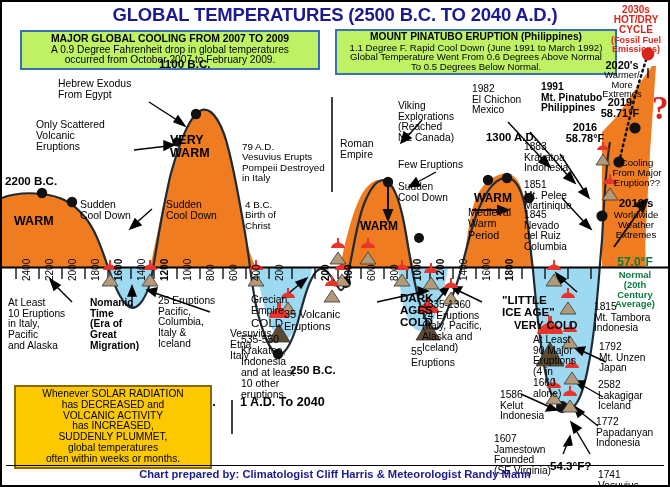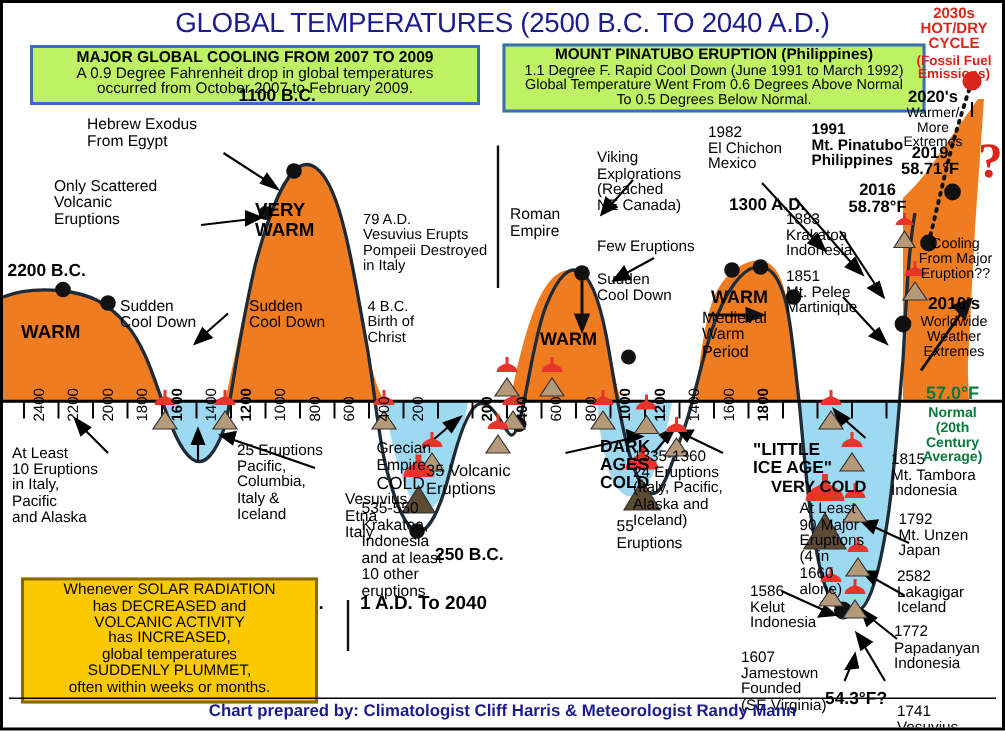--- a/index.html
+++ b/index.html
@@ -11,21 +11,21 @@
     position:relative;
     overflow:hidden;
     border:2px solid #000;
   }
   #stage { position:absolute; left:0; top:0; width:666px; height:483px; }
   .abs { position:absolute; }
 
   
   #title {
     left:0; top:2px; width:666px; text-align:center;
-    font-size:18.5px; font-weight:normal; color:#1b1b8f;
+    font-size:18.5px; font-weight:bold; color:#1b1b8f;
     letter-spacing:-0.2px;
   }
 
   
   .infobox {
     background:#bef264; border:2px solid #3a6fb5;
     text-align:center; color:#000; line-height:1.03;
   }
   .ib-head { font-weight:bold; }
 
@@ -589,36 +589,49 @@
     <div>Krakatoa</div>
     <div>Indonesia</div>
   </div>
 
   <div class="abs lbl" style="left:522px;top:178px;width:66px;font-size:10.2px;">
     <div>1851</div>
     <div>Mt. Pelee</div>
     <div>Martinique</div>
   </div>
 
+  <div class="abs lbl" style="left:522px;top:208px;width:66px;font-size:10.2px;">
+    <div>1845</div>
+    <div>Nevado</div>
+    <div>del Ruiz</div>
+    <div>Columbia</div>
+  </div>
 
   <div class="abs lbl b" style="left:472px;top:190px;width:58px;font-size:12px;">WARM</div>
   <div class="abs lbl" style="left:466px;top:205px;width:66px;font-size:10.8px;">
     <div>Medieval</div>
     <div>Warm</div>
     <div>Period</div>
   </div>
 
   <div class="abs lbl" style="left:6px;top:296px;width:82px;font-size:10.2px;">
     <div>At Least</div>
     <div>10 Eruptions</div>
     <div>in Italy,</div>
     <div>Pacific</div>
     <div>and Alaska</div>
   </div>
 
+  <div class="abs lbl b" style="left:88px;top:296px;width:74px;font-size:10.2px;">
+    <div>Nomanic</div>
+    <div>Time</div>
+    <div>(Era of</div>
+    <div>Great</div>
+    <div>Migration)</div>
+  </div>
 
   <div class="abs lbl" style="left:156px;top:294px;width:80px;font-size:10.2px;">
     <div>25 Eruptions</div>
     <div>Pacific,</div>
     <div>Columbia,</div>
     <div>Italy &amp;</div>
     <div>Iceland</div>
   </div>
 
   <div class="abs lbl" style="left:249px;top:293px;width:56px;font-size:10.4px;">
@@ -731,22 +744,22 @@
 
   <div class="abs lbl b" style="left:100px;top:394px;width:128px;font-size:12.6px;">2500 B.C. To 1 B.C.</div>
   <div class="abs lbl b" style="left:238px;top:394px;width:128px;font-size:12.6px;">1 A.D. To 2040</div>
 
 
   <div class="abs" id="box-yellow">
     <div class="b">Whenever SOLAR RADIATION</div>
     <div class="b">has DECREASED and</div>
     <div class="b">VOLCANIC ACTIVITY</div>
     <div class="b">has INCREASED,</div>
+    <div class="b">SUDDENLY PLUMMET,</div>
     <div class="b">global temperatures</div>
-    <div class="b">SUDDENLY PLUMMET,</div>
     <div class="b">often within weeks or months.</div>
   </div>
 
   <div class="abs" id="credit-rule"></div>
   <div class="abs" id="credit">Chart prepared by: Climatologist Cliff Harris &amp; Meteorologist Randy Mann</div>
 
   <div id="axis-labels">
       <div class="yr" style="left: 19px; top: 279px;">2400</div>
       <div class="yr" style="left: 42px; top: 279px;">2200</div>
       <div class="yr" style="left: 65px; top: 279px;">2000</div>

